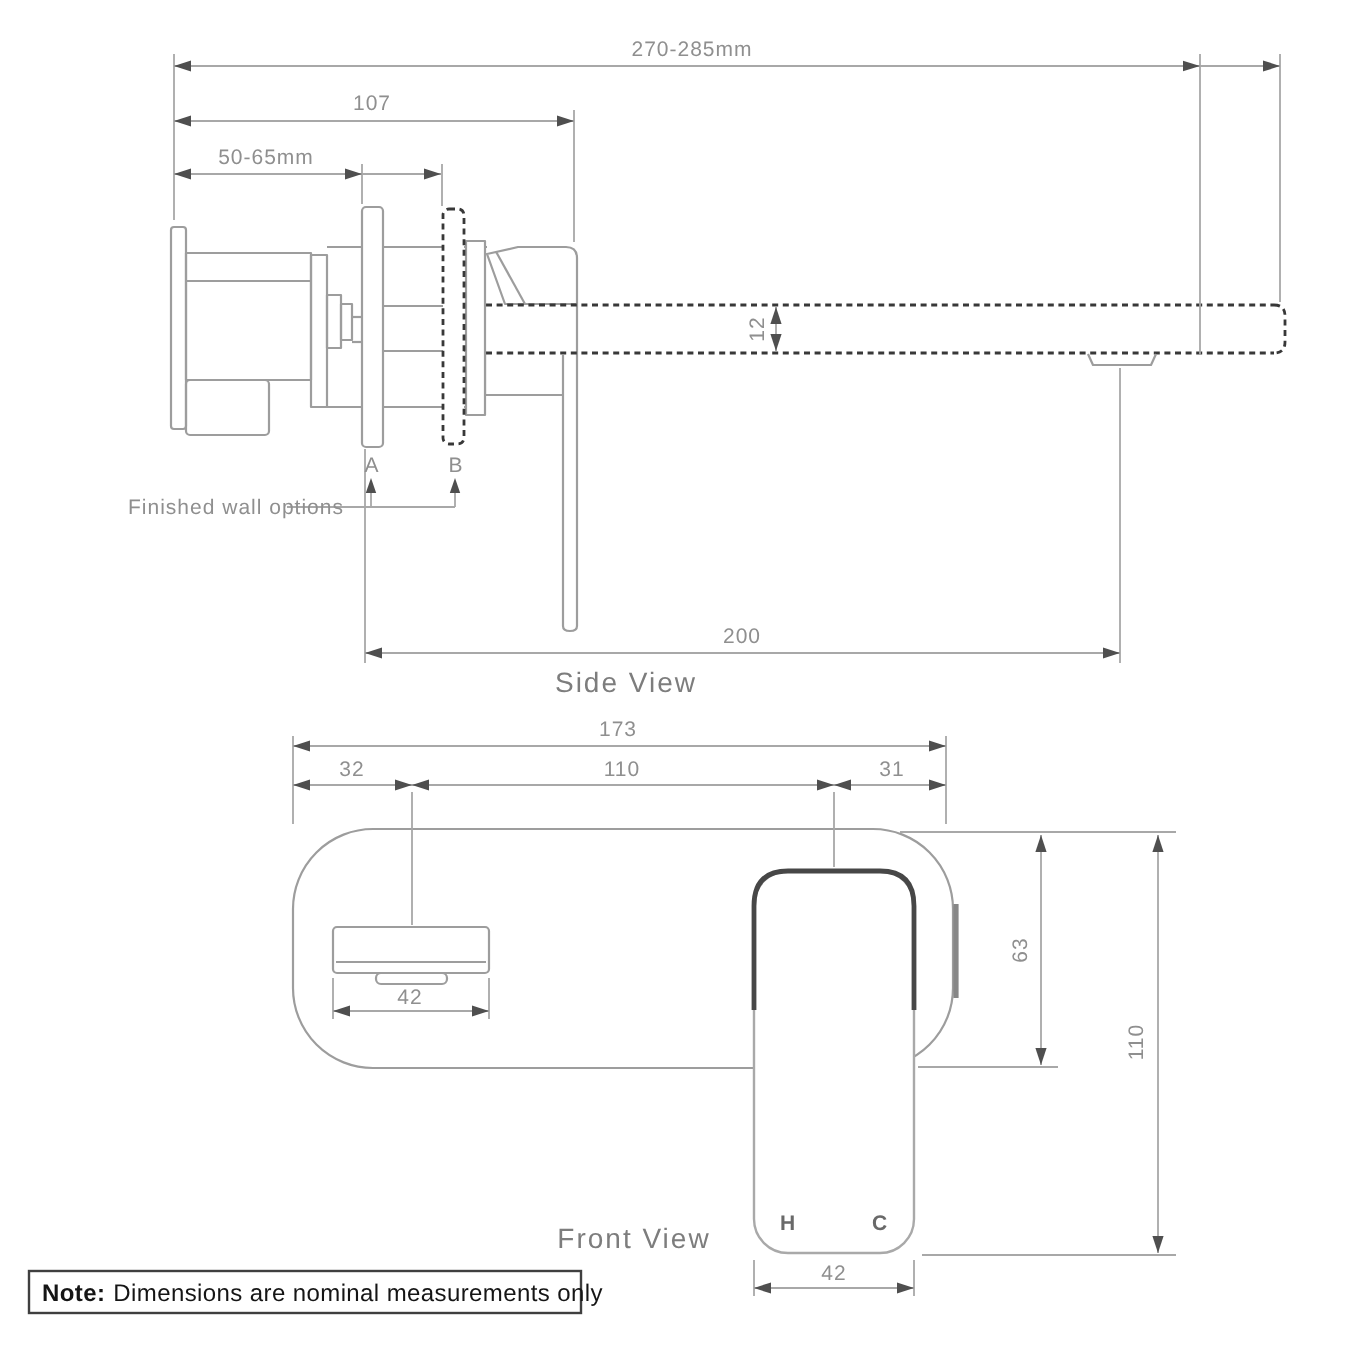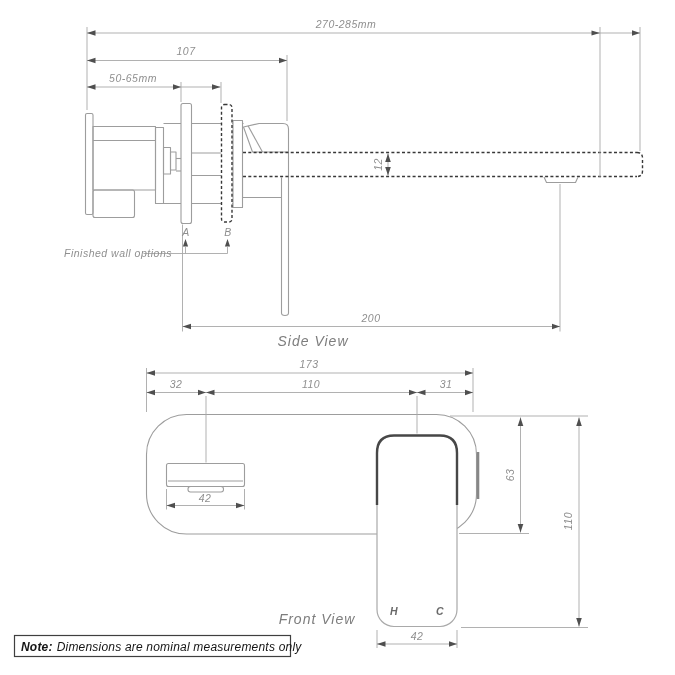--- a/index.html
+++ b/index.html
@@ -1,16 +1,16 @@
 <!DOCTYPE html>
 <html><head>
 <meta charset="utf-8">
 <style>
   html,body{margin:0;padding:0;background:#ffffff;}
-  .canvas{position:relative;width:675px;height:675px;background:#fff;overflow:hidden;font-style:italic;}
+  .canvas{position:relative;width:675px;height:675px;background:#fff;overflow:hidden;}
   svg{position:absolute;left:0;top:0;}
   svg text{font-family:"Liberation Sans",sans-serif;fill:#8f8f8f;letter-spacing:0.5px;}
   .dimtxt{font-size:10.5px;}
   .small-lbl{font-size:10.5px;}
   .viewlbl{font-size:14px;fill:#7d7d7d;letter-spacing:1px;}
   .hc{font-size:10.5px;font-weight:bold;fill:#696969;letter-spacing:0.5px;}
   .notetxt{font-size:12px;fill:#151515;letter-spacing:0.2px;}
   .noteb{font-weight:bold;}
   .body{stroke:#9d9d9d;stroke-width:1.1;fill:none;stroke-linejoin:round;}
   .bodyw{stroke:#9d9d9d;stroke-width:1.1;fill:#ffffff;stroke-linejoin:round;}

